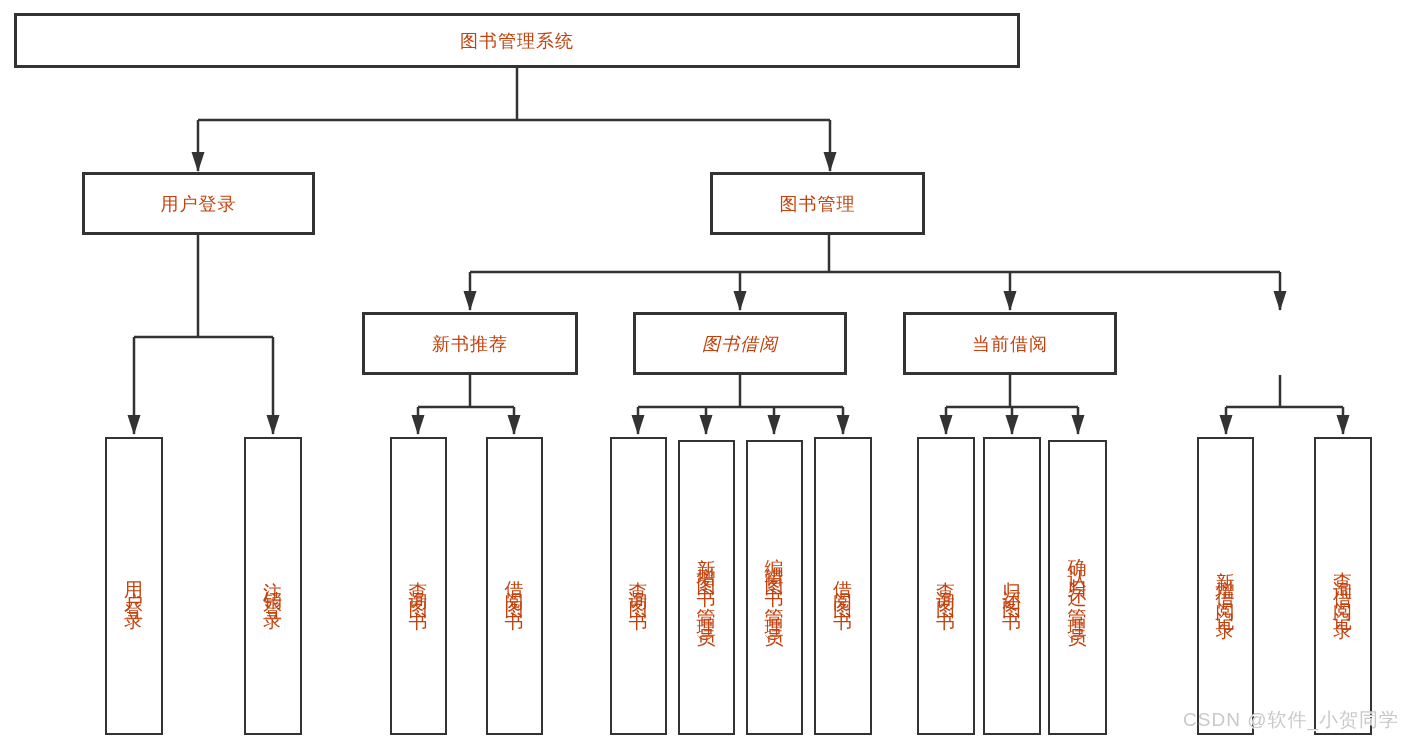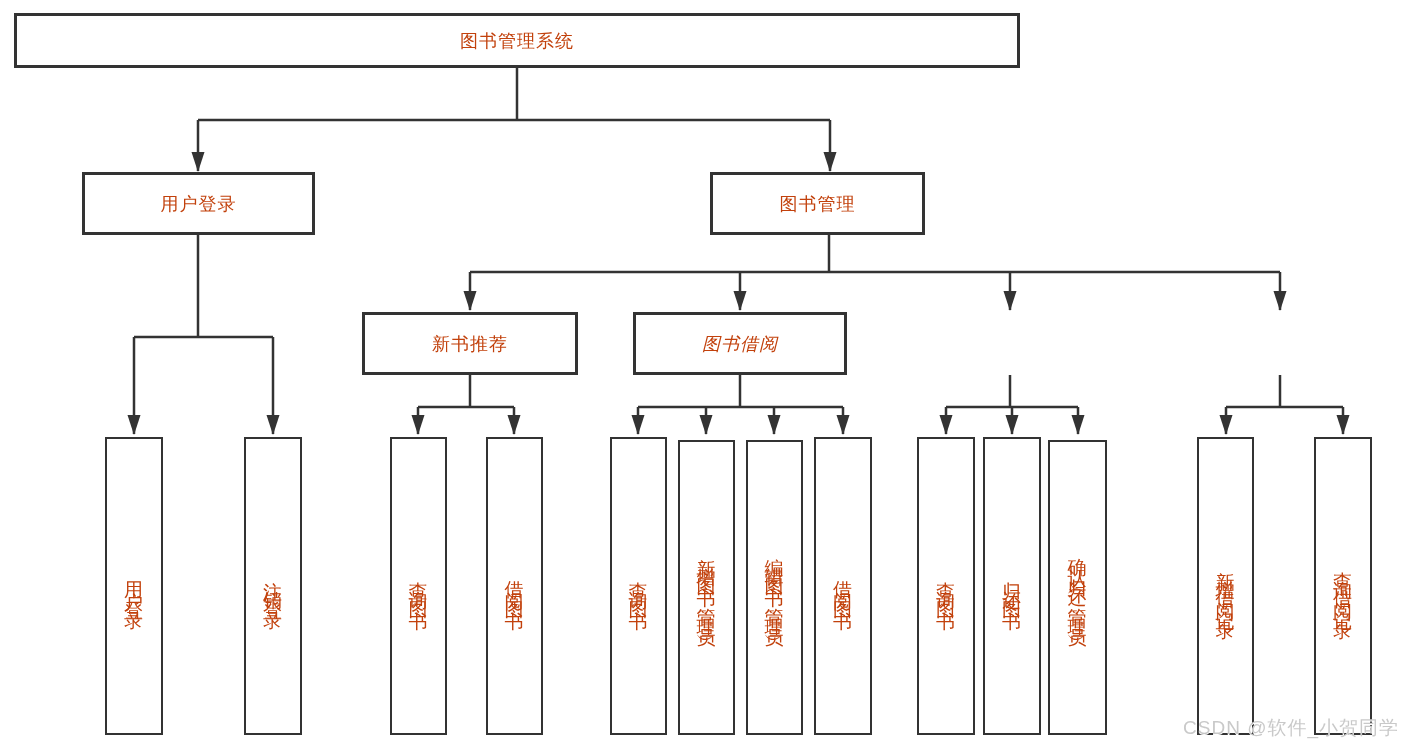--- a/index.html
+++ b/index.html
@@ -42,21 +42,21 @@
   .vbox span {
     writing-mode: vertical-rl;
     text-orientation: mixed;
     font-size: 19px;
     letter-spacing: 10px;
     line-height: 1;
   }
   .watermark {
     position: absolute;
     right: 6px;
-    bottom: 6px;
+    bottom: 14px;
     font-size: 19px;
     color: #c9c9c9;
     letter-spacing: 1px;
     text-shadow: 0 1px 0 #ffffff;
     white-space: nowrap;
   }
 </style>
 </head>
 <body>
 
@@ -112,20 +112,21 @@
     </g>
   </svg>
 
   <div class="box root" style="left:14px; top:13px; width:1006px; height:55px;">图书管理系统</div>
 
   <div class="box" style="left:82px; top:172px; width:233px; height:63px;">用户登录</div>
   <div class="box" style="left:710px; top:172px; width:215px; height:63px;">图书管理</div>
 
   <div class="box" style="left:362px; top:312px; width:216px; height:63px;">新书推荐</div>
   <div class="box" style="left:633px; top:312px; width:214px; height:63px;font-style:italic;">图书借阅</div>
+  <div class="box" style="left:903px; top:312px; width:214px; height:63px;">当前借阅</div>
 
   <div class="box vbox" style="left:105px; top:437px; width:58px; height:298px;">
     <span>用户登录</span>
     </div>
   <div class="box vbox" style="left:244px; top:437px; width:58px; height:298px;">
     <span>注销登录</span>
     </div>
 
   <div class="box vbox" style="left:390px; top:437px; width:57px; height:298px;">
     <span>查询图书</span>

